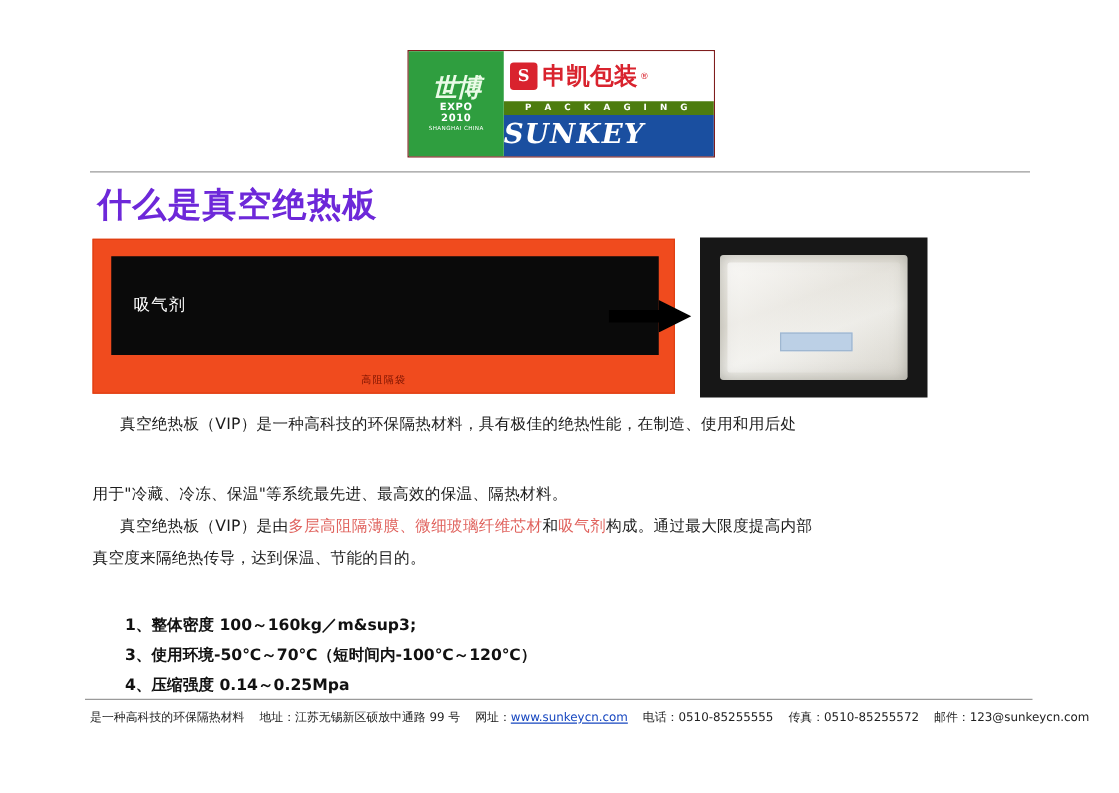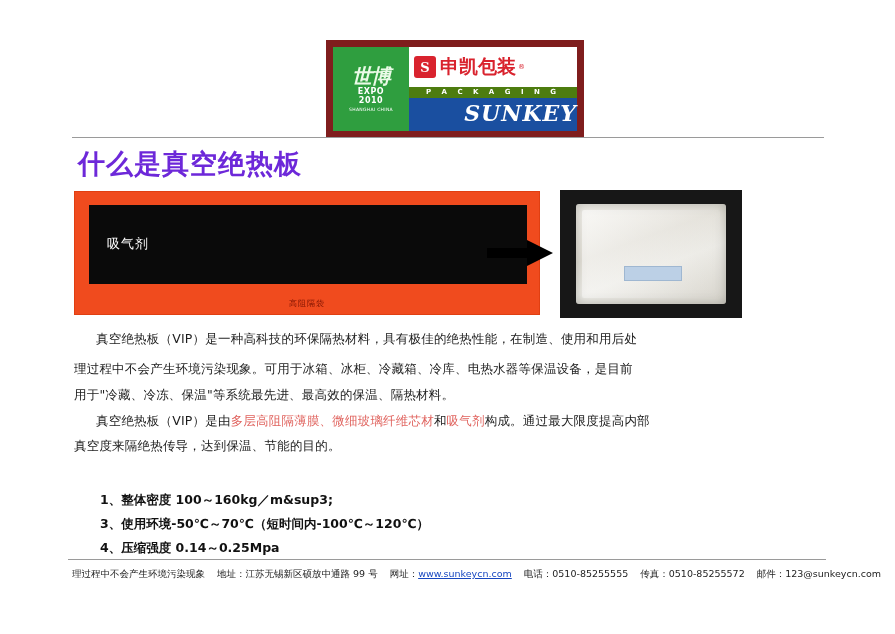--- a/index.html
+++ b/index.html
@@ -22,21 +22,21 @@
   }
 
   
   .logo-band {
     position: absolute;
     left: 326px;
     top: 40px;
     width: 244px;
     height: 84px;
     display: flex;
-    border: 7px solid #7f1d1d;
+    border: 1px solid #7f1d1d;
     background: #fff;
   }
   .logo-left {
     width: 76px;
     background: #2f9e3f;
     position: relative;
     color: #fff;
     display: flex;
     flex-direction: column;
     align-items: center;
@@ -113,21 +113,21 @@
     line-height: 11px;
     font-weight: bold;
   }
   .logo-row-bot {
     flex: 1;
     background: #1a4fa0;
     color: #fff;
     font-size: 22px;
     font-weight: bold;
     font-style: italic;
-    text-align: right;
+    text-align: left;
     line-height: 30px;
     letter-spacing: 1px;
     font-family: "DejaVu Serif", "Liberation Serif", serif;
   }
 
   
   .title-rule {
     position: absolute;
     left: 72px;
     top: 137px;
@@ -323,33 +323,32 @@
     </svg>
   </div>
 
   <div class="fig-right">
     <div class="vip-bag">
       <div class="vip-bag-strip"></div>
     </div>
   </div>
 
   <div class="para p1">真空绝热板（VIP）是一种高科技的环保隔热材料，具有极佳的绝热性能，在制造、使用和用后处</div>
-  <div class="para p2">理过程中不会产生环境污染现象。可用于冰箱、冰柜、冷藏箱、冷库、电热水器等保温设备，是目前</div>
   <div class="para p3">用于"冷藏、冷冻、保温"等系统最先进、最高效的保温、隔热材料。</div>
 
   <div class="para p5">真空度来隔绝热传导，达到保温、节能的目的。</div>
   <div class="para p4">
     <span>真空绝热板（VIP）是由</span><span class="pink">多层高阻隔薄膜</span><span class="pink">、</span><span class="pink">微细玻璃纤维芯材</span><span>和</span><span class="pink">吸气剂</span><span>构成。通过最大限度提高内部</span>
   </div>
 
 
   <div class="specs">
     <div class="row">1、整体密度  100～160kg／m&amp;sup3;</div>
     <div class="row">3、使用环境-50℃～70℃（短时间内-100℃～120℃）</div>
     <div class="row">4、压缩强度  0.14～0.25Mpa</div>
   </div>
 
   <div class="footer-rule"></div>
   <div class="footer">
-    <span>理过程中不会产生环境污染现象</span><span class="sep"></span><span>地址：</span><span>江苏无锡新区硕放中通路 99 号</span><span class="sep"></span><span>网址：</span><a href="#">www.sunkeycn.com</a><span class="sep"></span><span>电话：</span><span>0510-85255555</span><span class="sep"></span><span>传真：</span><span>0510-85255572</span><span class="sep"></span><span>邮件：</span><span>123@sunkeycn.com</span>
+    <span>是一种高科技的环保隔热材料</span><span class="sep"></span><span>地址：</span><span>江苏无锡新区硕放中通路 99 号</span><span class="sep"></span><span>网址：</span><a href="#">www.sunkeycn.com</a><span class="sep"></span><span>电话：</span><span>0510-85255555</span><span class="sep"></span><span>传真：</span><span>0510-85255572</span><span class="sep"></span><span>邮件：</span><span>123@sunkeycn.com</span>
   </div>
 
 </div>
 
 </body></html>

